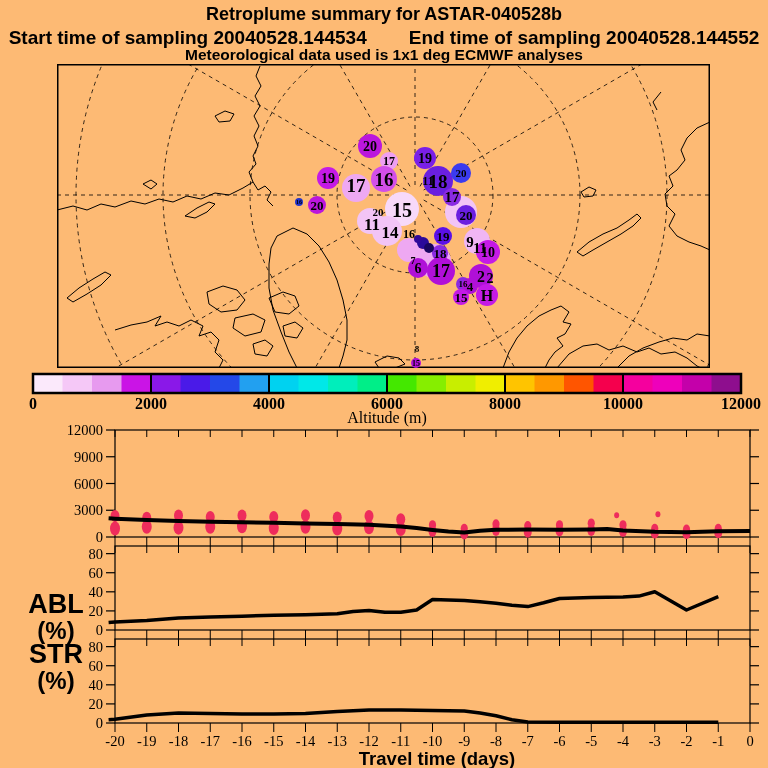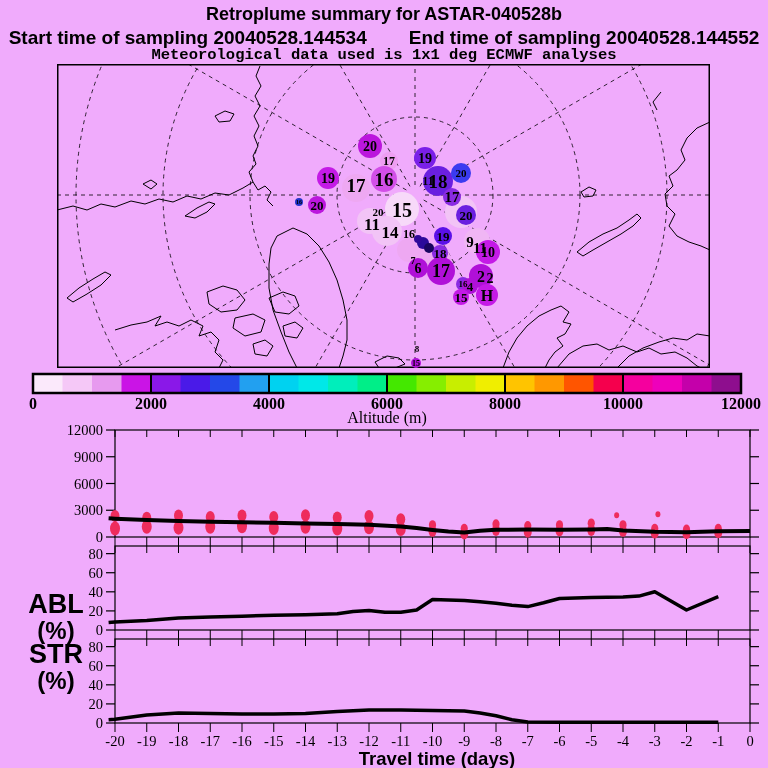--- a/index.html
+++ b/index.html
@@ -1,22 +1,22 @@
 <!DOCTYPE html>
 <html><head>
 <meta charset="utf-8">
 <style>
   html,body{margin:0;padding:0;background:#fff;}
-  #page{position:relative;width:768px;height:768px;background:#f0abfc;overflow:hidden;
+  #page{position:relative;width:768px;height:768px;background:#fdba74;overflow:hidden;
         font-family:"Liberation Sans",sans-serif;color:#000;}
   .hdr{position:absolute;left:0;width:768px;text-align:center;font-weight:bold;white-space:nowrap;}
   #title{top:4px;font-size:18px;}
   #line2{top:27px;font-size:19px;}
   #line2 .gap{display:inline-block;width:42px;}
-  #line3{top:46px;font-size:15.5px;font-family:Liberation Mono, monospace;}
+  #line3{top:46px;font-size:15.5px;}
   #map{position:absolute;left:57px;top:64px;}
   #plots{position:absolute;left:0;top:370px;}
   .sidelabel{position:absolute;left:6px;width:100px;text-align:center;font-weight:bold;line-height:1.05;}
   .sidelabel .l1{font-size:27px;}
   .sidelabel .l2{font-size:24px;}
   #lab-alt{top:444px;}
   #lab-abl{top:558px;margin-top:32px;}
   #lab-str{top:640px;}
   svg text{font-family:"Liberation Serif",serif;fill:#000;}
   svg .sans{font-family:"Liberation Sans",sans-serif;font-weight:bold;}

